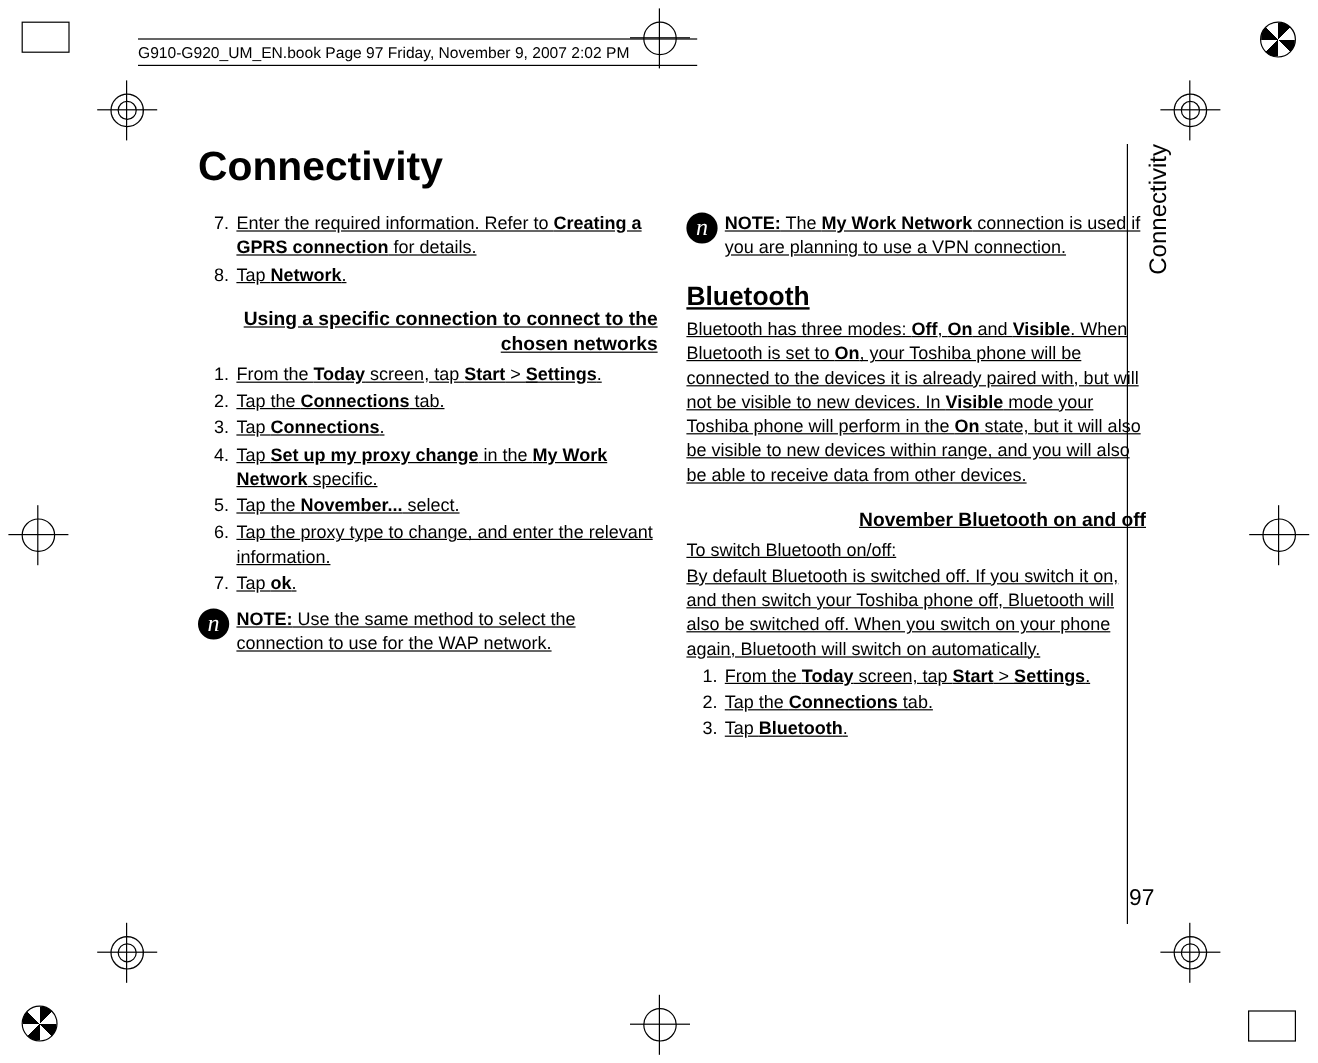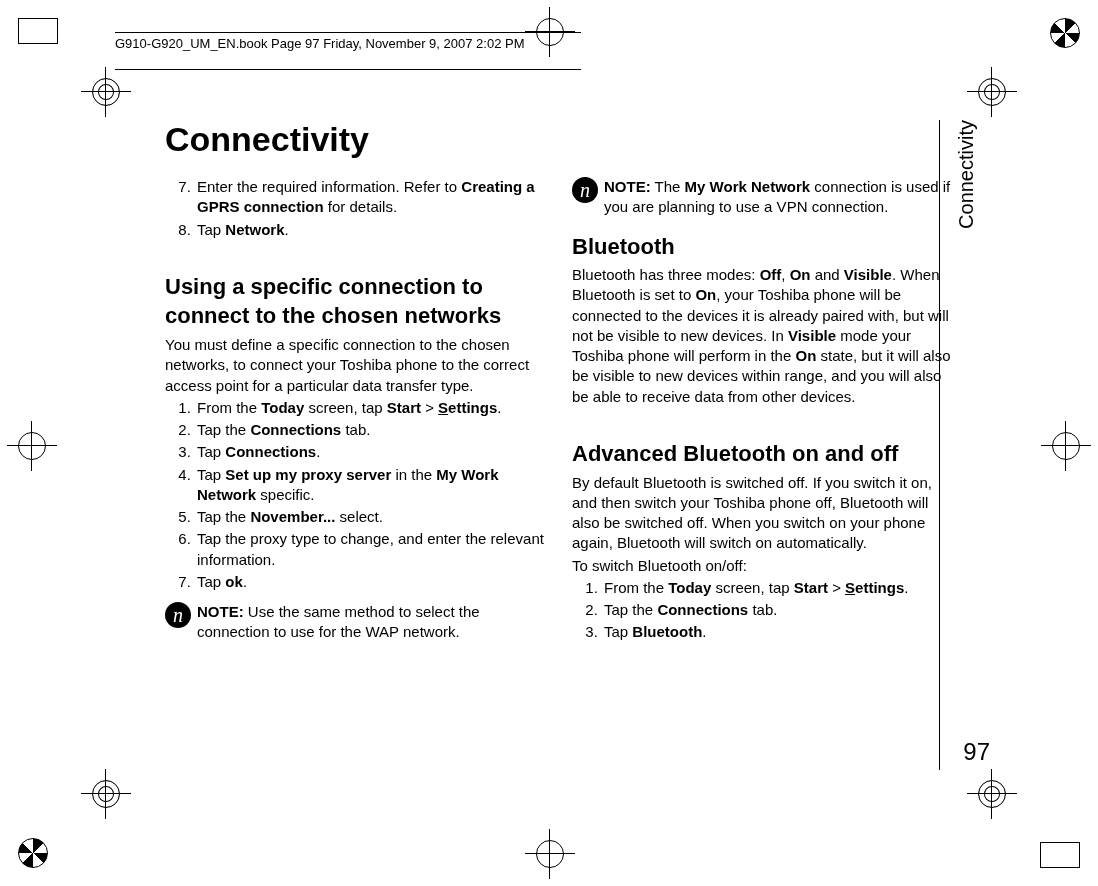--- a/index.html
+++ b/index.html
@@ -52,55 +52,57 @@
   .t-mid-top   { top: 18px; left: 536px;}
   .t-mid-bot   { bottom: 18px; left: 536px;}
 
   
   .runner {
     position: absolute;
     top: 32px; left: 115px;
     font-size: 13px;
     border-bottom: 1px solid #000;
     border-top: 1px solid #000;
-    padding: 3px 6px 18px 0;
+    padding: 3px 6px 3px 0;
     width: 460px;
   }
 
   
   .page {
     position: absolute;
     top: 120px;
     left: 165px;
     width: 790px;
   }
   h1.title {
     font-size: 34px;
     font-weight: bold;
     margin: 0 0 18px 0;
     font-family: Arial, Helvetica, sans-serif;
   }
   .cols {
     display: flex;
     gap: 24px;
+    text-decoration: underline;
   }
   .col {
     width: 383px;
     line-height: 1.35;
   }
   .col p { margin: 0 0 2px 0; }
   ol.steps {
     margin: 0 0 8px 0;
     padding-left: 30px;
   }
   ol.steps li { margin: 0 0 2px 0; padding-left:2px;}
   h3.sub {
-    font-size: 22px;
+    font-size: 16px;
     font-weight: bold;
-    margin: 32px 0 4px 0;
+    margin: 16px 0 4px 0;
+    text-align: right;
   }
   h2.sec {
     font-size: 22px;
     font-weight: bold;
     margin: 14px 0 4px 0;
   }
   .uline { text-decoration: underline; }
   .bold { font-weight: bold; }
 
   .note {
@@ -127,23 +129,23 @@
   .sidetab {
     position: absolute;
     right: 120px;
     top: 120px;
     writing-mode: vertical-rl;
     transform: rotate(180deg);
     font-size: 20px;
   }
   .pageno {
     position: absolute;
-    right: 108px;
+    right: 136px;
     top: 738px;
-    font-size: 24px;
+    font-size: 19px;
   }
   .siderule {
     position: absolute;
     right: 158px;
     top: 120px;
     width: 1px;
     height: 650px;
     background: #000;
   }
 </style>
@@ -178,34 +180,33 @@
       <ol class="steps" start="7">
         <li>
           <span>Enter the required information. Refer to </span><span class="bold">Creating a GPRS connection</span><span> for details.</span>
         </li>
         <li>
           <span>Tap </span><span class="bold">Network</span><span>.</span>
         </li>
       </ol>
 
       <h3 class="sub">Using a specific connection to connect to the chosen networks</h3>
-      <p>You must define a specific connection to the chosen networks, to connect your Toshiba phone to the correct access point for a particular data transfer type.</p>
 
       <ol class="steps">
         <li>
           <span>From the </span><span class="bold">Today</span><span> screen, tap </span><span class="bold">Start</span><span> &gt; </span><span class="bold uline">S</span><span class="bold">ettings</span><span>.</span>
         </li>
         <li>
           <span>Tap the </span><span class="bold">Connections</span><span> tab.</span>
         </li>
         <li>
           <span>Tap </span><span class="bold">Connections</span><span>.</span>
         </li>
         <li>
-          <span>Tap </span><span class="bold">Set up my proxy server</span><span> in the </span><span class="bold">My Work Network</span><span> specific.</span>
+          <span>Tap </span><span class="bold">Set up my proxy change</span><span> in the </span><span class="bold">My Work Network</span><span> specific.</span>
         </li>
         <li>
           <span>Tap the </span><span class="bold">November...</span><span> select.</span>
         </li>
         <li>
           <span>Tap the proxy type to change, and enter the relevant information.</span>
         </li>
         <li>
           <span>Tap </span><span class="bold">ok</span><span>.</span>
         </li>
@@ -225,23 +226,23 @@
         <div class="body">
           <span class="bold">NOTE:</span><span> The </span><span class="bold">My Work Network</span><span> connection is used if you are planning to use a VPN connection.</span>
         </div>
       </div>
 
       <h2 class="sec">Bluetooth</h2>
       <p>
         <span>Bluetooth has three modes: </span><span class="bold">Off</span><span>, </span><span class="bold">On</span><span> and </span><span class="bold">Visible</span><span>. When Bluetooth is set to </span><span class="bold">On</span><span>, your Toshiba phone will be connected to the devices it is already paired with, but will not be visible to new devices. In </span><span class="bold">Visible</span><span> mode your Toshiba phone will perform in the </span><span class="bold">On</span><span> state, but it will also be visible to new devices within range, and you will also be able to receive data from other devices.</span>
       </p>
 
-      <h3 class="sub">Advanced Bluetooth on and off</h3>
+      <h3 class="sub">November Bluetooth on and off</h3>
+      <p>To switch Bluetooth on/off:</p>
       <p>By default Bluetooth is switched off. If you switch it on, and then switch your Toshiba phone off, Bluetooth will also be switched off. When you switch on your phone again, Bluetooth will switch on automatically.</p>
-      <p>To switch Bluetooth on/off:</p>
 
       <ol class="steps">
         <li>
           <span>From the </span><span class="bold">Today</span><span> screen, tap </span><span class="bold">Start</span><span> &gt; </span><span class="bold uline">S</span><span class="bold">ettings</span><span>.</span>
         </li>
         <li>
           <span>Tap the </span><span class="bold">Connections</span><span> tab.</span>
         </li>
         <li>
           <span>Tap </span><span class="bold">Bluetooth</span><span>.</span>

